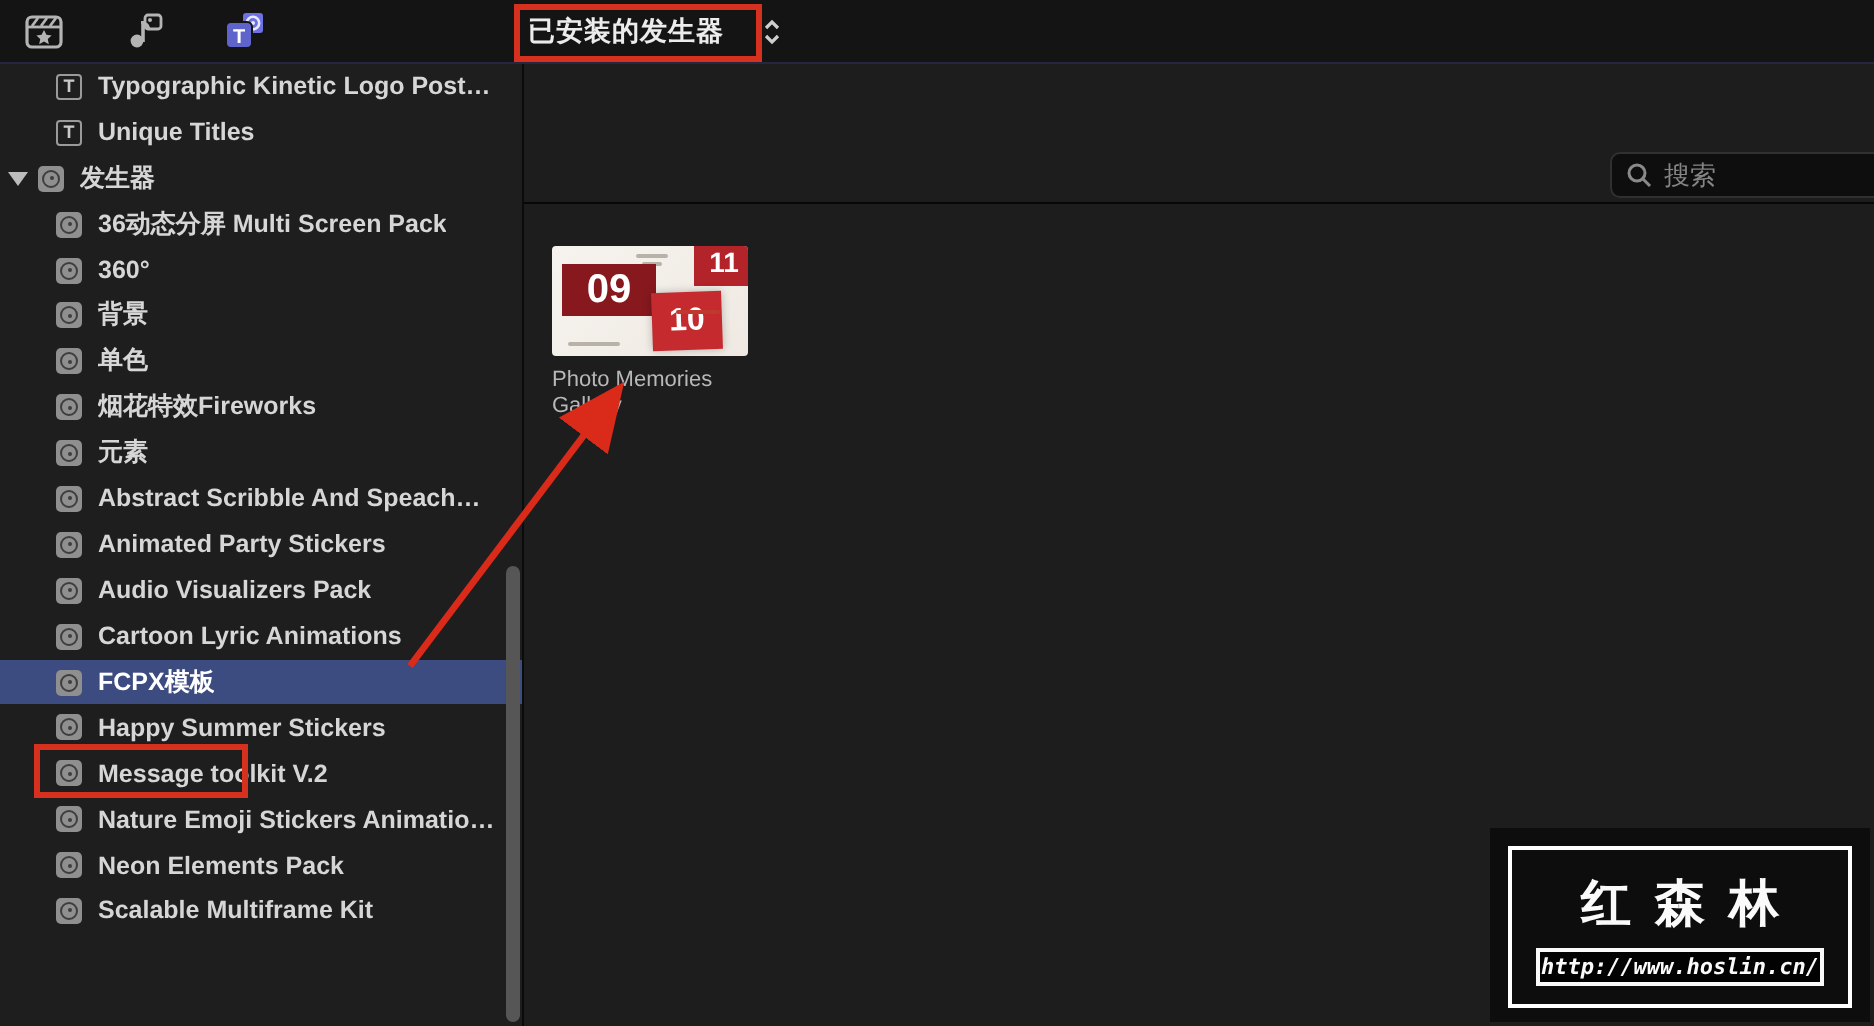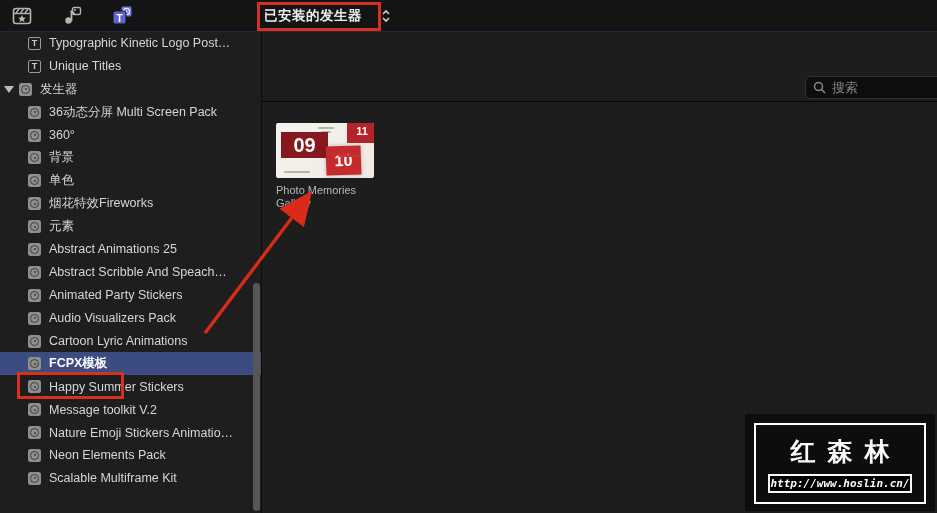--- a/index.html
+++ b/index.html
@@ -12,21 +12,21 @@
              border-bottom:1px solid #262640; display:flex; align-items:center; }
   .tb-icon { width:24px; height:24px; display:flex; align-items:center; justify-content:center; cursor:pointer; }
   .tb-icon.i1 { margin-left:10px; } .tb-icon.i2 { margin-left:26px; } .tb-icon.i3 { margin-left:26px; }
   .dropdown { position:absolute; left:264px; top:0; height:32px; display:flex; align-items:center; gap:19px; cursor:pointer; }
   .dropdown .dd-label { color:#ececec; font-size:13.5px; font-weight:600; letter-spacing:.5px; }
 
   
   .sidebar { position:absolute; left:0; top:32px; width:262px; height:481px; background:#1e1e1e;
              border-right:1px solid #0b0b0b; overflow:hidden; }
   .row { height:22.9px; display:flex; align-items:center; color:#d6d6d6; font-size:12.5px; cursor:pointer; white-space:nowrap; }
-  .row .lbl { margin-left:8px; overflow:hidden; text-overflow:ellipsis; }
+  .row .lbl { margin-left:8px; overflow:hidden; text-overflow:ellipsis;font-weight:bold; }
   .row.sel { background:#3c4b80; color:#ffffff; font-weight:700; }
   .indent { width:28px; flex:0 0 28px; }
   .indent-cat { width:4px; flex:0 0 4px; }
   .tri { width:0; height:0; border-left:5px solid transparent; border-right:5px solid transparent;
          border-top:7px solid #bcbcbc; margin-right:5px; flex:0 0 auto; }
   .gicon { width:13px; height:13px; flex:0 0 13px; background:#8f8f8f; border-radius:2.5px; position:relative; }
   .gicon::before { content:''; position:absolute; left:2px; top:2px; right:2px; bottom:2px;
                    border:1.6px solid #3e3e3e; border-radius:50%; }
   .gicon::after { content:''; position:absolute; left:5.5px; top:5.5px; width:2px; height:2px;
                   background:#3e3e3e; border-radius:50%; }
@@ -41,21 +41,21 @@
                 border:1px solid #303030; border-radius:5px; display:flex; align-items:center; padding-left:7px; gap:6px; }
   .search-box .ph { color:#858585; font-size:13px; }
   .browser { position:relative; height:450px; background:#1d1d1d; }
 
   
   .tile { position:absolute; left:14px; top:21px; width:98px; height:55px; border-radius:2px;
           background:linear-gradient(135deg,#f6f3ee 0%,#efe9e2 100%); overflow:hidden; cursor:pointer; }
   .nbox { position:absolute; color:#fff; font-weight:700; display:flex; align-items:center; justify-content:center; }
   .nbox.n09 { left:5px; top:9px; width:47px; height:26px; background:#87191e; font-size:20px; }
   .nbox.n10 { left:50px; top:23px; width:35px; height:29px; background:#c52b2e; font-size:16px; transform:rotate(-2deg); box-shadow:0 0 4px rgba(0,0,0,.25); }
-  .nbox.n11 { right:-3px; top:-4px; width:30px; height:24px; background:#b2232a; font-size:11px; }
+  .nbox.n11 { right:-3px; top:-4px; width:30px; height:24px; background:#b2232a; font-size:14px; }
   .tline { position:absolute; height:2px; background:#b9b2a8; border-radius:1px; }
   .tline.a { left:42px; top:4px; width:16px; } .tline.b { left:45px; top:8px; width:10px; }
   .tline.red { left:62px; top:32px; width:22px; background:#c0392d; height:2px; }
   .tline.c { left:8px; top:48px; width:26px; }
   .tile-label { position:absolute; left:14px; top:82px; width:95px; color:#b8b8b8; font-size:11px; line-height:13px; }
 
   
   .anno { position:absolute; border:3px solid #d6301f; pointer-events:none; }
   .anno.dd { left:257px; top:2px; width:124px; height:29px; }
   .anno.fcpx { left:17px; top:372px; width:107px; height:27px; }
@@ -149,25 +149,20 @@
     </div>
     <div class="row">
       <span class="indent"></span>
         <span class="gicon"></span>
       <span class="lbl">烟花特效Fireworks</span>
     </div>
     <div class="row">
       <span class="indent"></span>
         <span class="gicon"></span>
       <span class="lbl">元素</span>
-    </div>
-    <div class="row">
-      <span class="indent"></span>
-        <span class="gicon"></span>
-      <span class="lbl">Abstract Animations 25</span>
     </div>
     <div class="row">
       <span class="indent"></span>
         <span class="gicon"></span>
       <span class="lbl">Abstract Scribble And Speach…</span>
     </div>
     <div class="row">
       <span class="indent"></span>
         <span class="gicon"></span>
       <span class="lbl">Animated Party Stickers</span>

